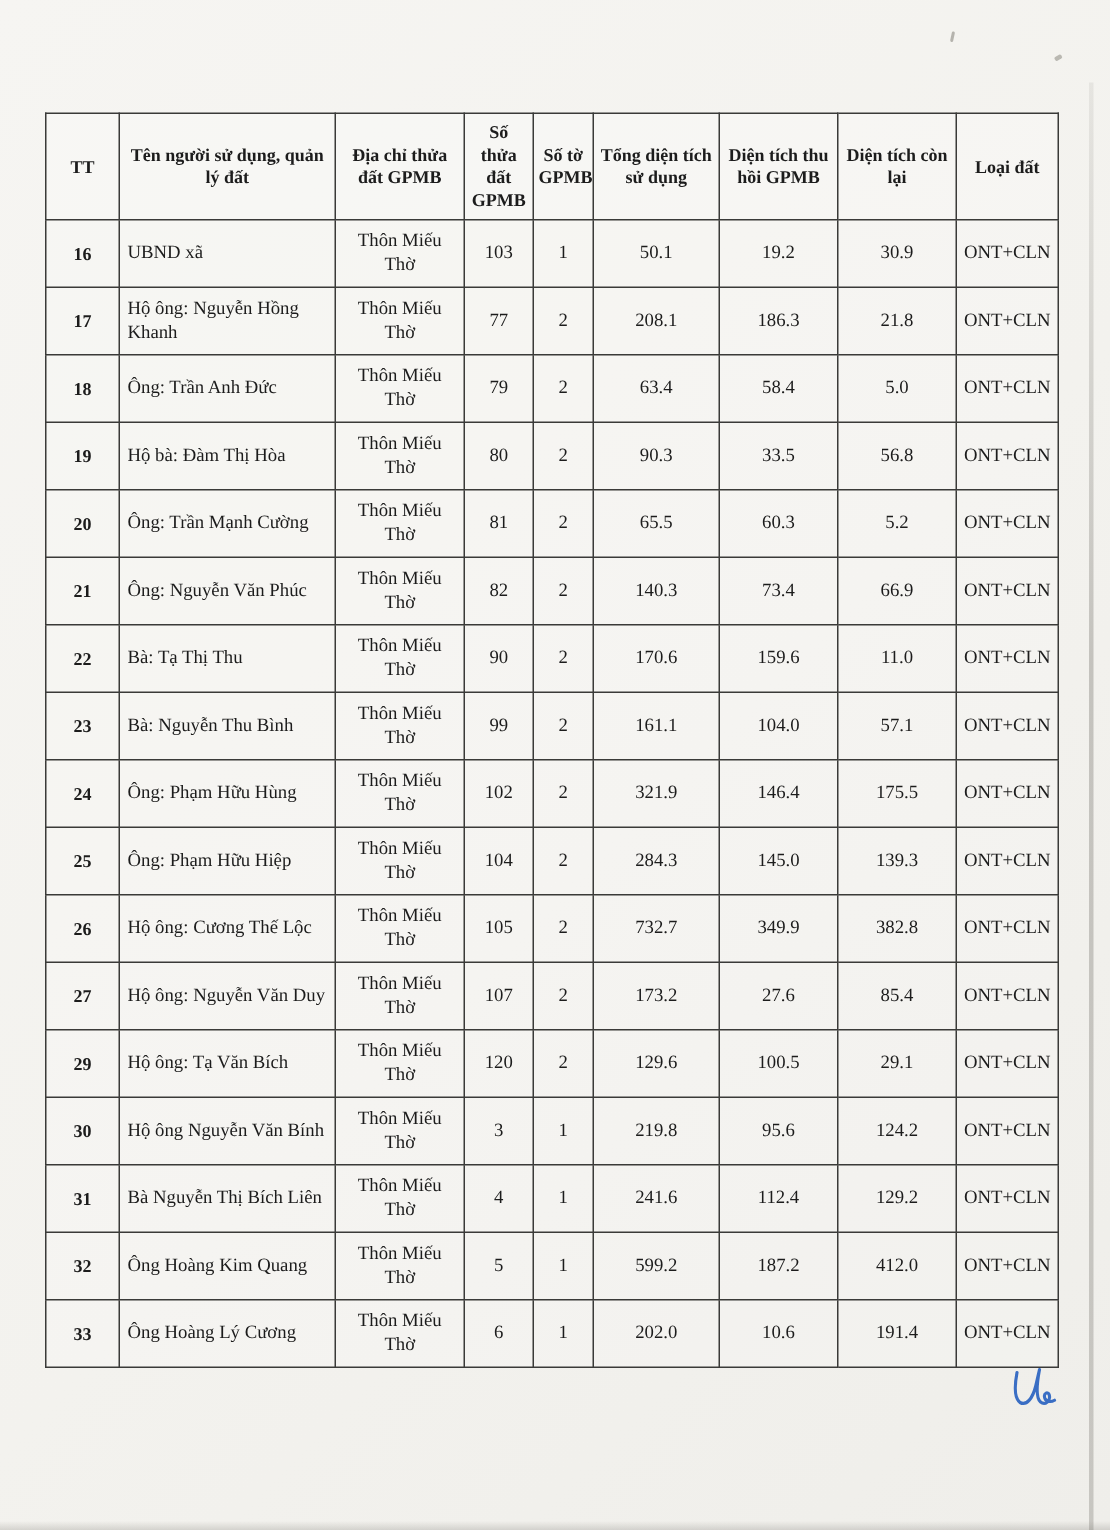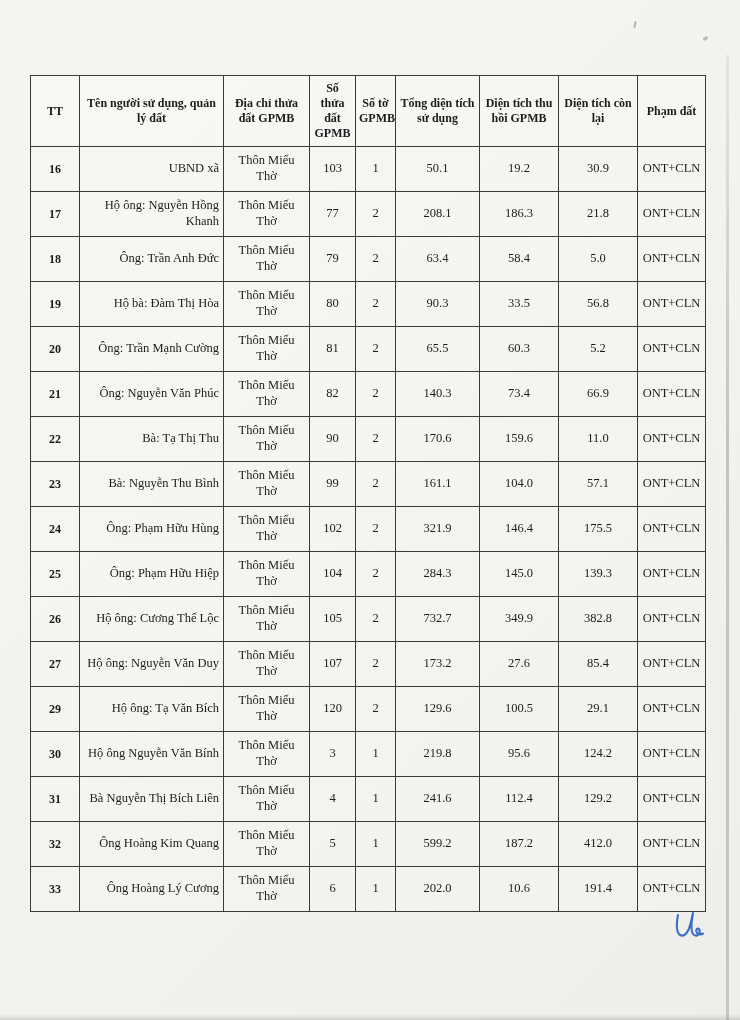--- a/index.html
+++ b/index.html
@@ -62,21 +62,21 @@
   .land-table td {
     font-size: 12.5px;
     height: 40px;
     vertical-align: middle;
     text-align: center;
     line-height: 1.25;
     background: rgba(255,255,255,0.18);
   }
   .land-table td.cell-tt { font-weight: bold; font-size: 12px; }
   .land-table td.cell-name {
-    text-align: right;
+    text-align: left;
     padding-left: 5px;
     padding-right: 4px;
   }
   .handwritten-mark {
     position: absolute;
     left: 671px;
     top: 910px;
   }
 </style>
 </head>
@@ -102,21 +102,21 @@
     <thead>
       <tr>
         <th>TT</th>
         <th>Tên người sử dụng, quản lý đất</th>
         <th>Địa chỉ thửa đất GPMB</th>
         <th>Số thửa đất GPMB</th>
         <th>Số tờ GPMB</th>
         <th>Tổng diện tích sử dụng</th>
         <th>Diện tích thu hồi GPMB</th>
         <th>Diện tích còn lại</th>
-        <th>Phạm đất</th>
+        <th>Loại đất</th>
       </tr>
     </thead>
     <tbody id="table-body">
         <tr>
           <td class="cell-tt">16</td>
           <td class="cell-name">UBND xã</td>
           <td class="cell-address">Thôn Miếu Thờ</td>
           <td class="cell-plot-no">103</td>
           <td class="cell-sheet-no">1</td>
           <td class="cell-area-total">50.1</td>

